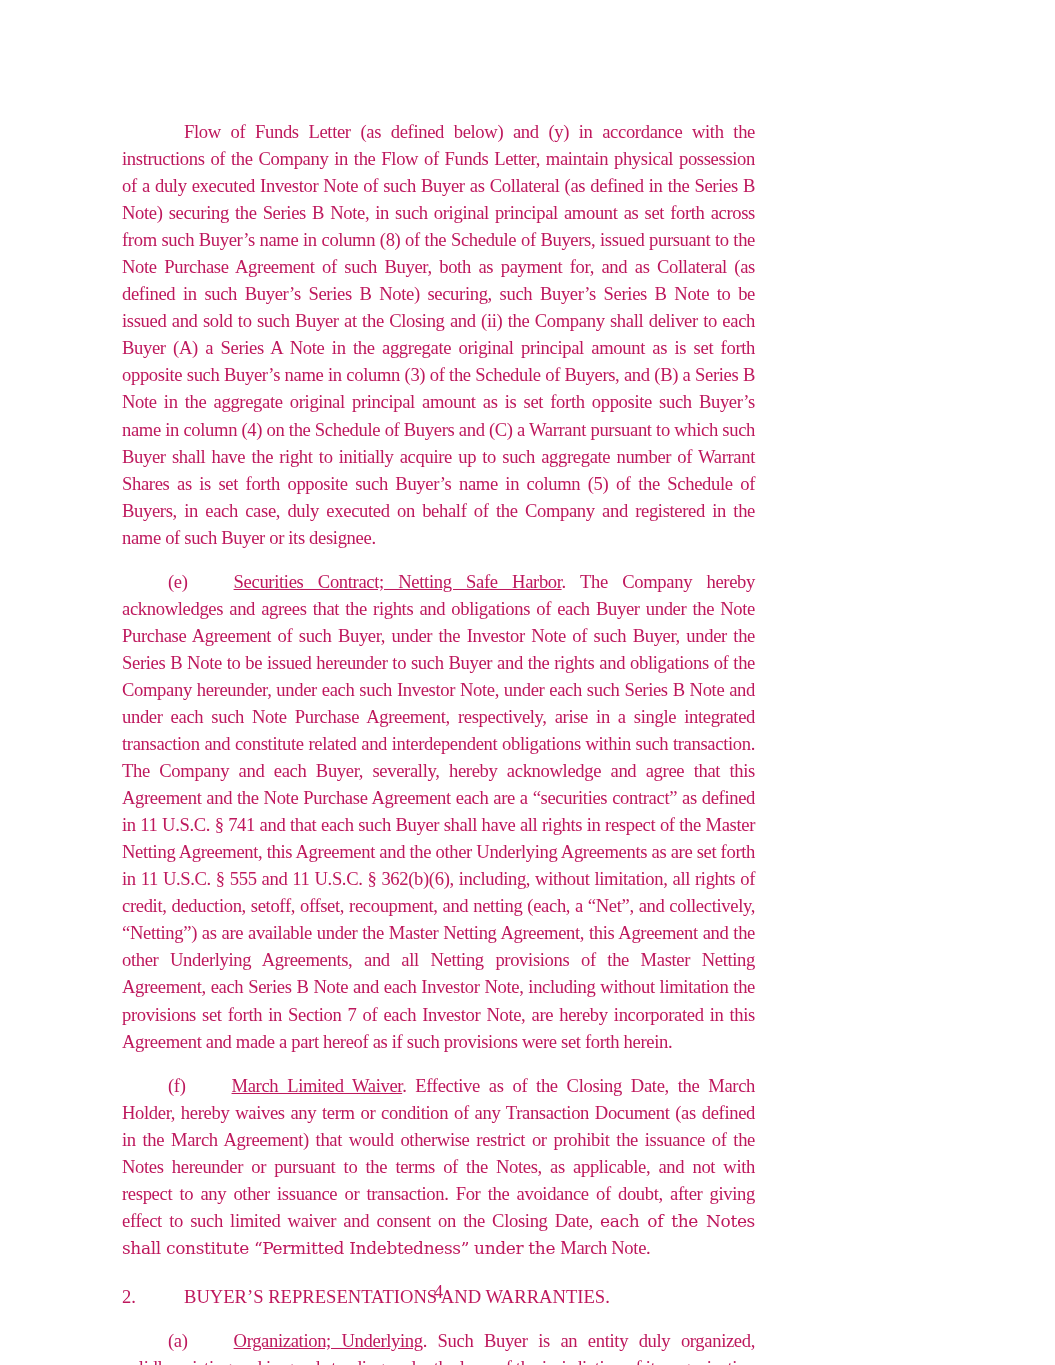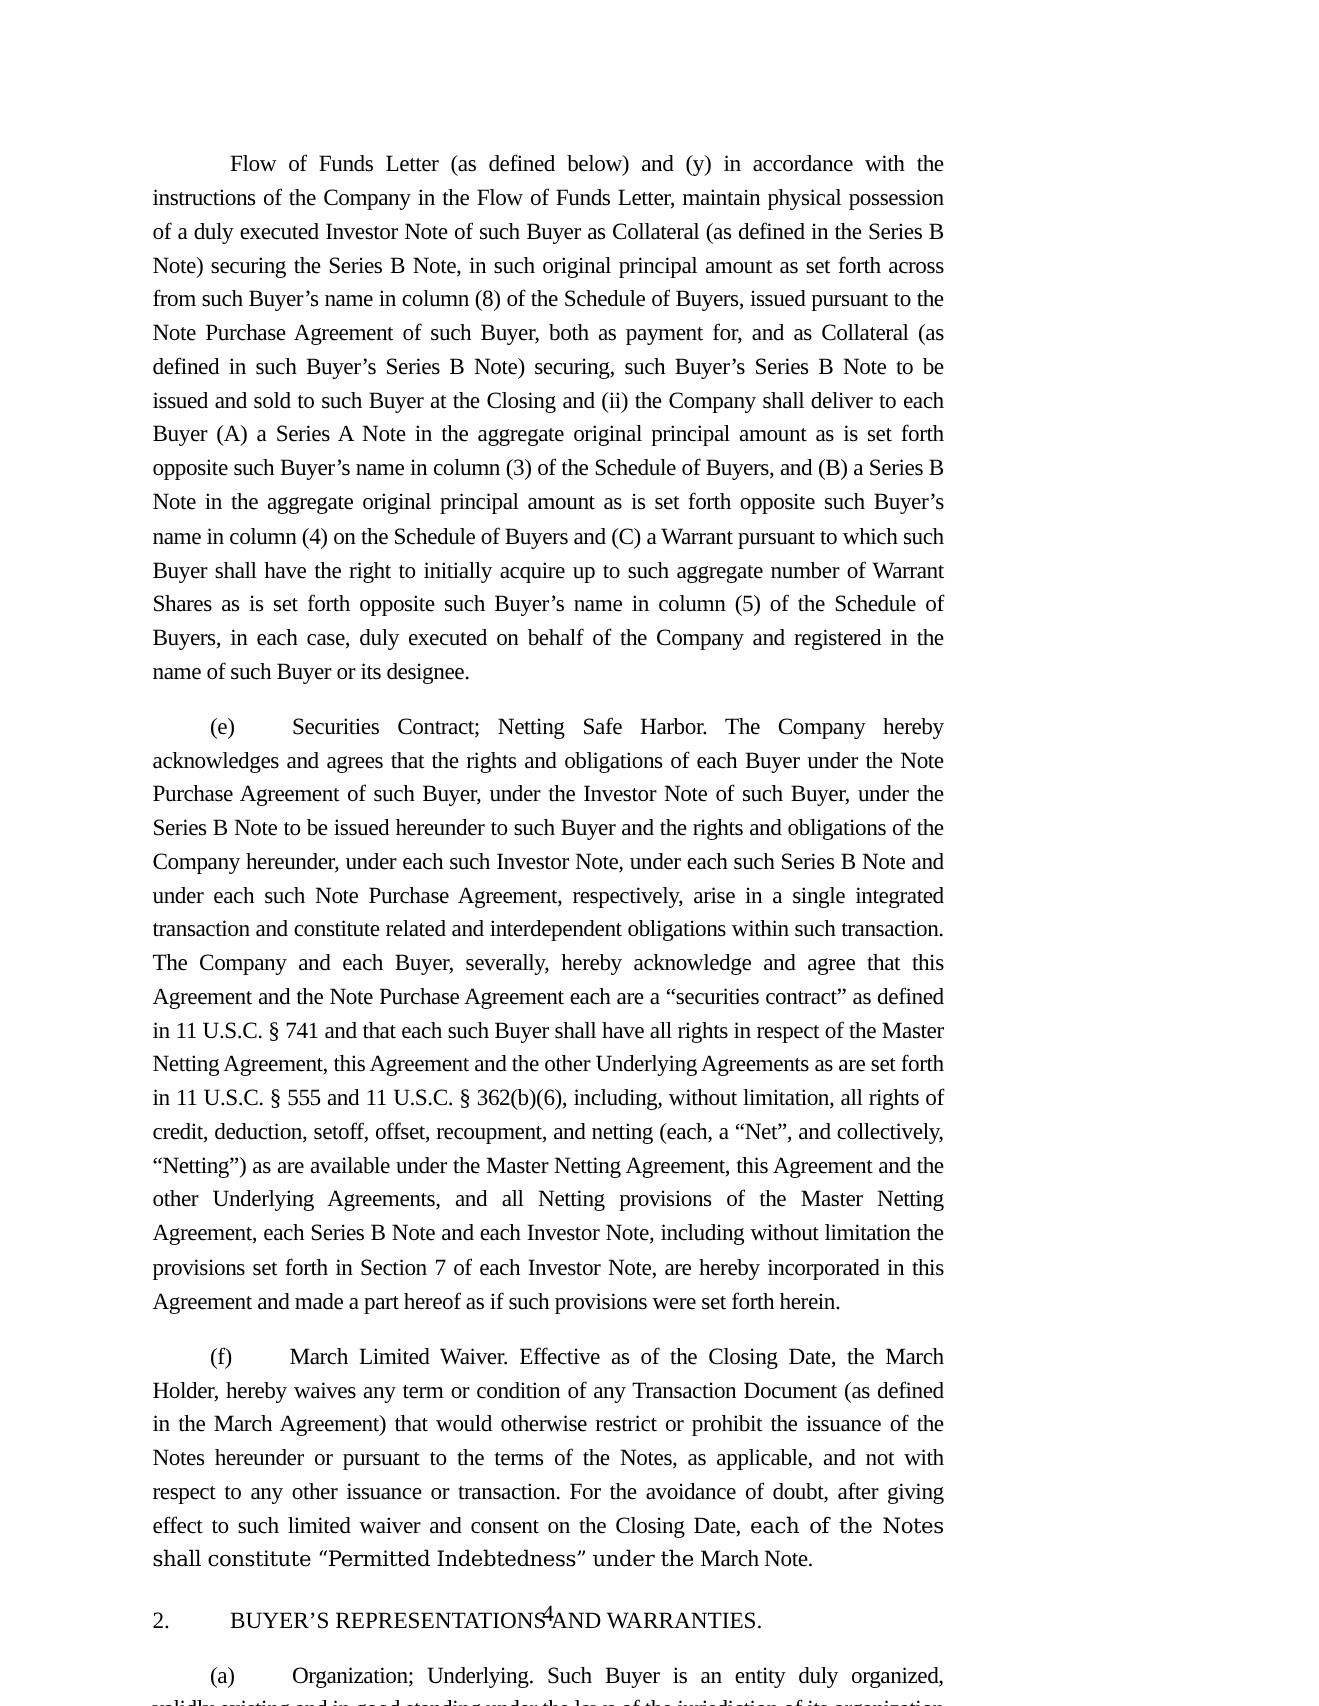--- a/index.html
+++ b/index.html
@@ -8,41 +8,42 @@
     background: #ffffff;
   }
   .page {
     width: 877px;
     height: 1365px;
     background: #ffffff;
     position: relative;
     box-sizing: border-box;
     padding: 118px 122px 0 122px;
     font-family: "Liberation Serif", serif;
-    color: #000000;
+    color: #be185d;
   }
   .doc-body {
     font-size: 18.6px;
     line-height: 1.455;
     text-align: justify;
     text-justify: inter-word;
   }
   p {
     margin: 0 0 0 0;
   }
   .para {
     margin-bottom: 17px;
   }
   .indent {
     text-indent: 62px;
   }
   .tight {
     letter-spacing: -0.35px;
   }
   .u {
+    text-decoration: underline;
   }
   .label-gap {
     display: inline-block;
     width: 46px;
   }
   .section-head {
     margin-top: 22px;
     margin-bottom: 17px;
     display: flex;
     align-items: baseline;

